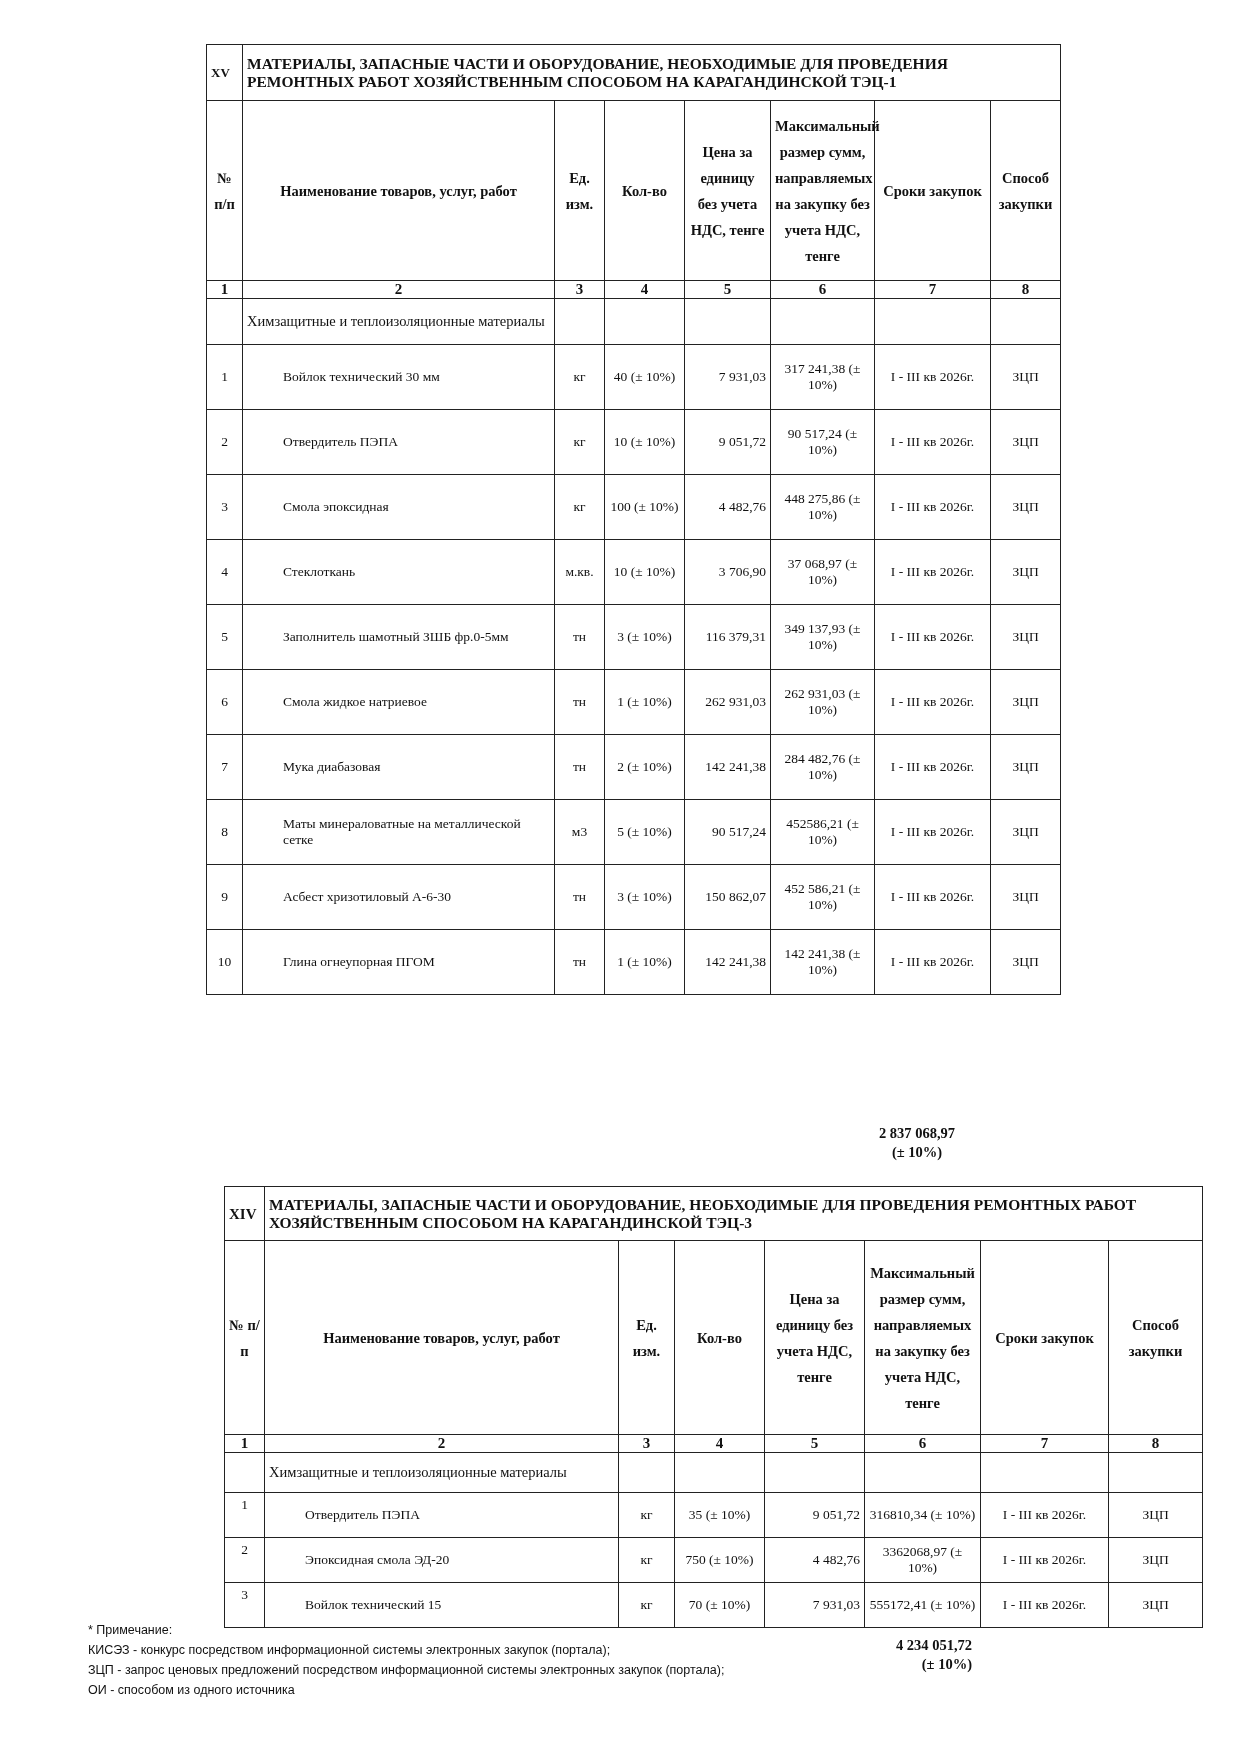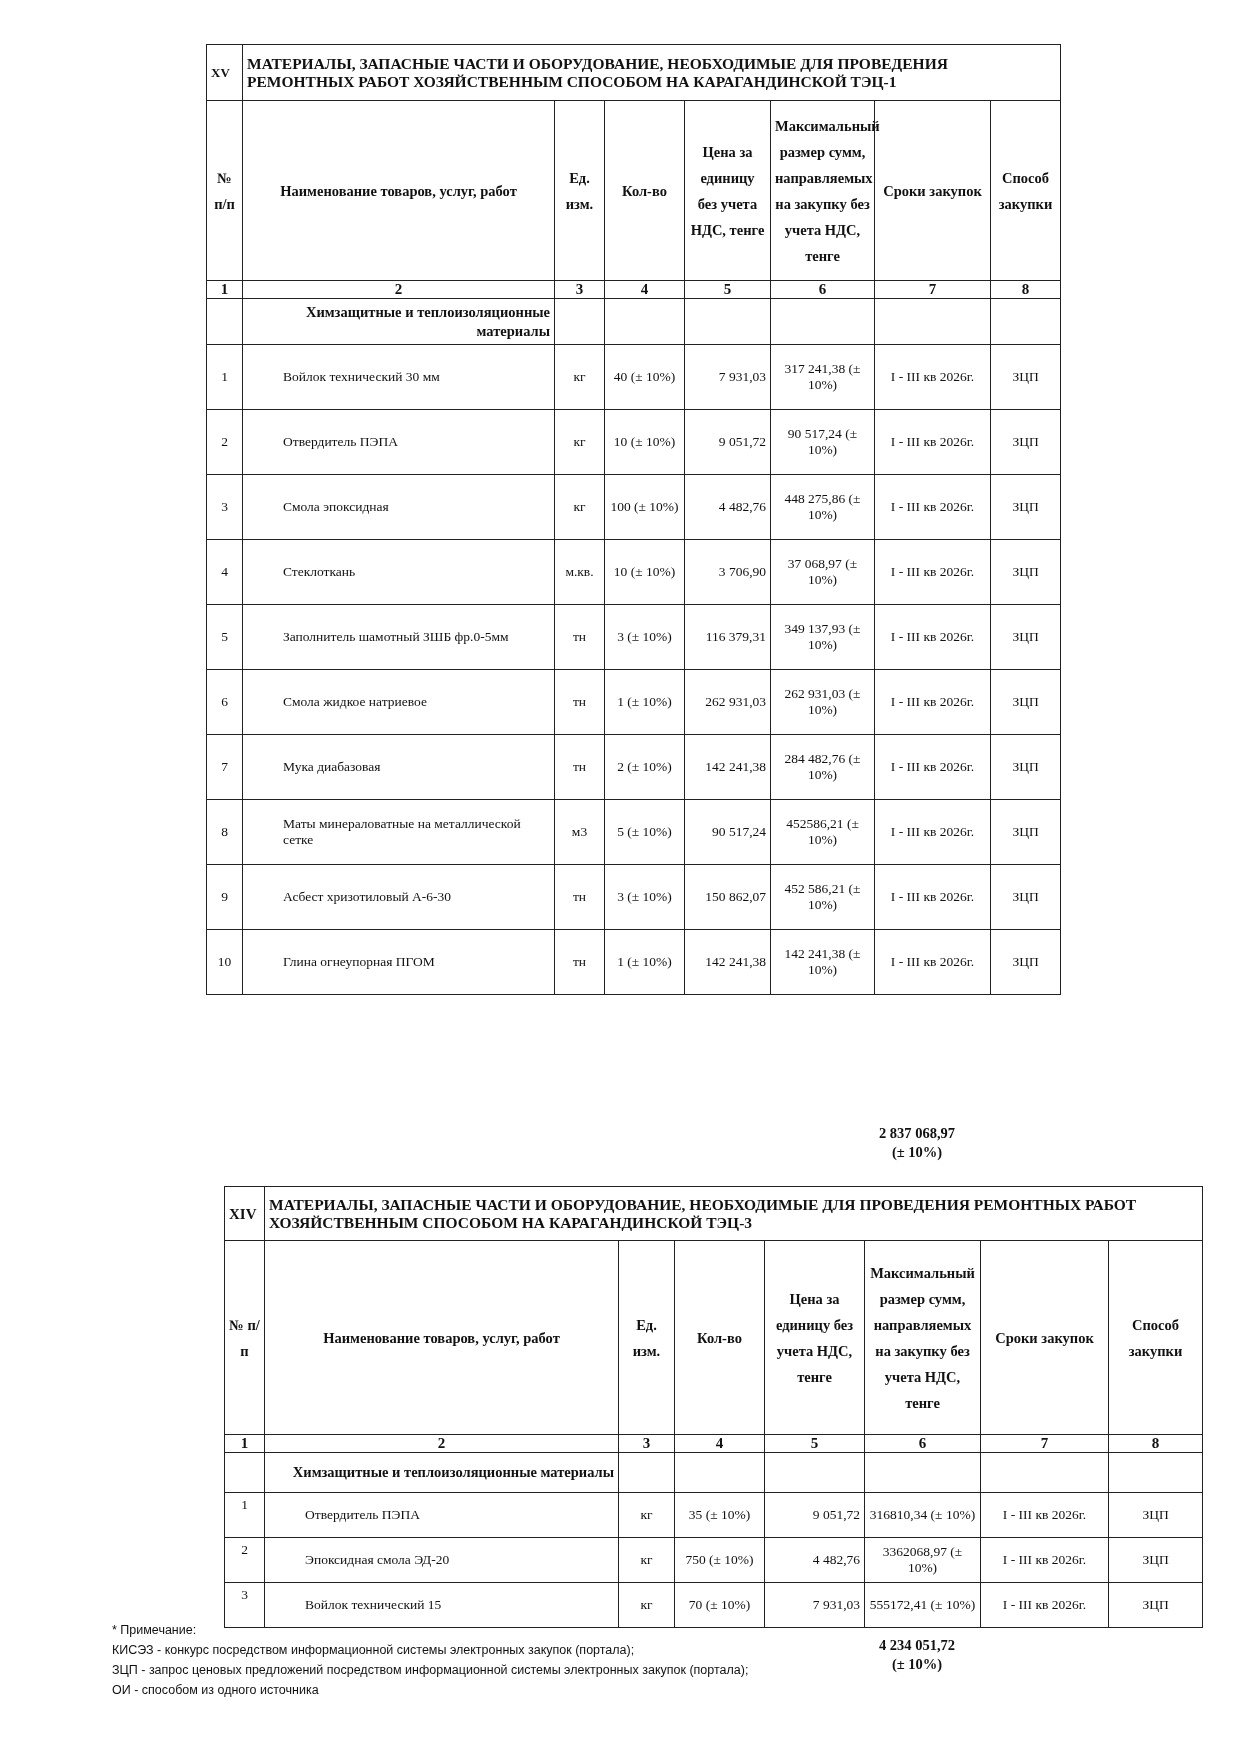--- a/index.html
+++ b/index.html
@@ -5,30 +5,30 @@
   html, body { margin: 0; padding: 0; background: #ffffff; }
   body { width: 1240px; height: 1754px; position: relative; overflow: hidden;
          font-family: "Liberation Serif", "DejaVu Serif", serif; color: #111; }
   .sect { position: absolute; }
   table { border-collapse: collapse; table-layout: fixed; }
   td { border: 1.5px solid #222; padding: 2px 4px; vertical-align: middle; font-size: 14px; }
   .title-row td { font-weight: bold; font-size: 15.5px; line-height: 18px; }
   .title-row td.roman { font-size: 13px; }
   .hdr td { font-weight: bold; text-align: center; font-size: 14.5px; line-height: 26px; }
   .nums td { font-weight: bold; text-align: center; font-size: 15px; padding: 0 4px; }
-  .cat td { font-weight: bold; text-align: right; font-size: 14.5px; line-height: 19px; }
+  .cat td { font-weight: normal; text-align: left; font-size: 14.5px; line-height: 19px; }
   .row td { font-size: 13.5px; }
   .c { text-align: center; }
   .r { text-align: right; }
   .l { text-align: left; padding-left: 40px; }
   .num-top { vertical-align: top; padding-top: 4px; }
   .total { position: absolute; font-weight: bold; text-align: center; font-size: 14.5px; line-height: 19px; }
   .note { position: absolute; left: 88px; top: 1620px; font-family: "Liberation Sans", "DejaVu Sans", sans-serif;
           font-size: 12.5px; line-height: 20px; }
-  .note div { white-space: nowrap; margin-left: 24px; }
+  .note div { white-space: nowrap; }
 </style>
 </head>
 <body>
 
 <div class="sect" style="left:206px; top:44px;">
   <table style="width:854px;">
     <colgroup>
       <col style="width:36px">
         <col style="width:312px">
         <col style="width:50px">
@@ -258,21 +258,21 @@
           <td class="c">кг</td>
           <td class="c">70  (± 10%)</td>
           <td class="r">7 931,03</td>
           <td class="c">555172,41 (± 10%)</td>
           <td class="c">I - III кв 2026г.</td>
           <td class="c">ЗЦП</td>
         </tr>
       </tbody>
   </table>
 </div>
-<div class="total" style="left:862px; top:1636px; width:110px;">
+<div class="total" style="left:862px; top:1636px; width:110px;text-align:right;">
   <div>4 234 051,72</div>
   <div>(± 10%)</div>
 </div>
 
 <div class="note">
   <div>* Примечание:</div>
   <div>КИСЭЗ - конкурс посредством информационной системы электронных закупок (портала);</div>
   <div>ЗЦП - запрос ценовых предложений посредством информационной системы электронных закупок (портала);</div>
   <div>ОИ - способом из одного источника</div>
 </div>

